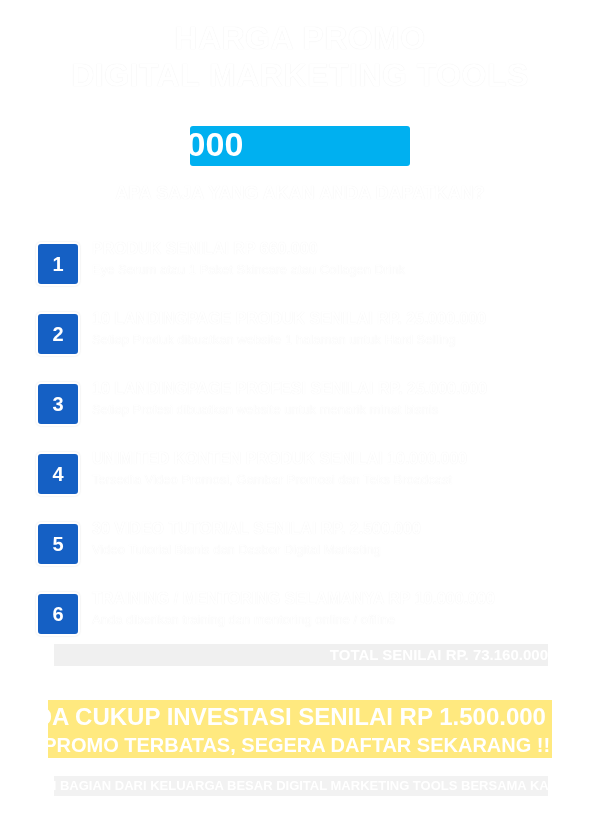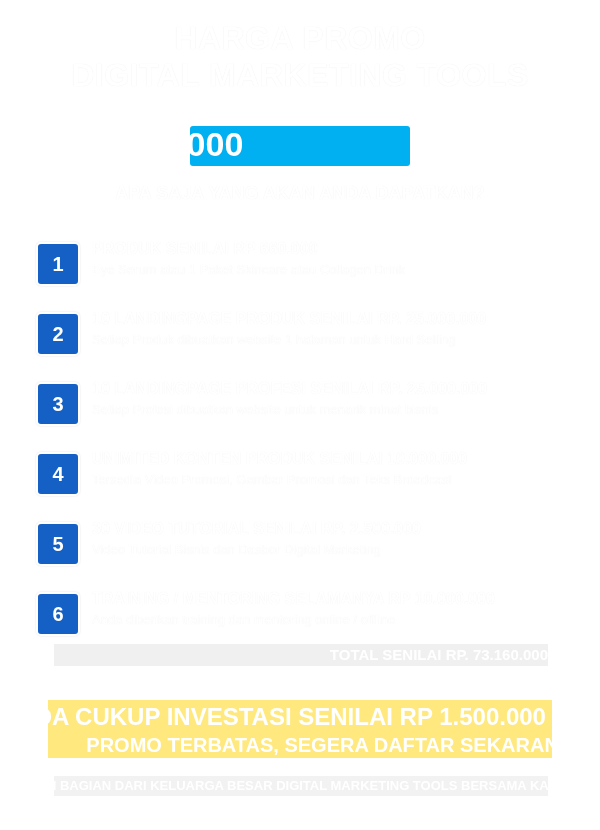--- a/index.html
+++ b/index.html
@@ -173,21 +173,21 @@
     font-weight: bold;
     line-height: 30px;
     color: #ffffff;
     white-space: nowrap;
   }
   .promo-line2 {
     position: absolute;
     top: 732px;
     left: 0;
     width: 600px;
-    text-align: right;
+    text-align: center;
     font-size: 20px;
     font-weight: bold;
     line-height: 26px;
     color: #ffffff;
     white-space: nowrap;
   }
 
   .bar-footer {
     position: absolute;
     top: 776px;

